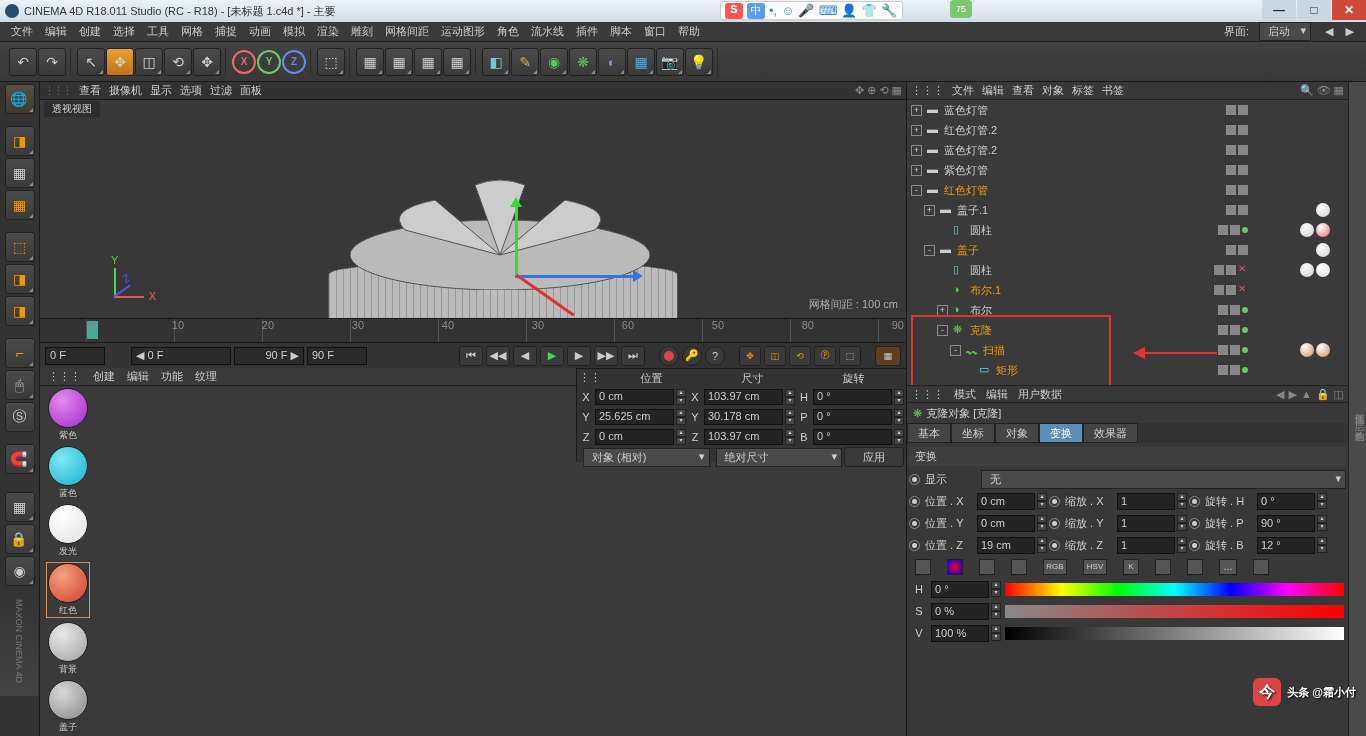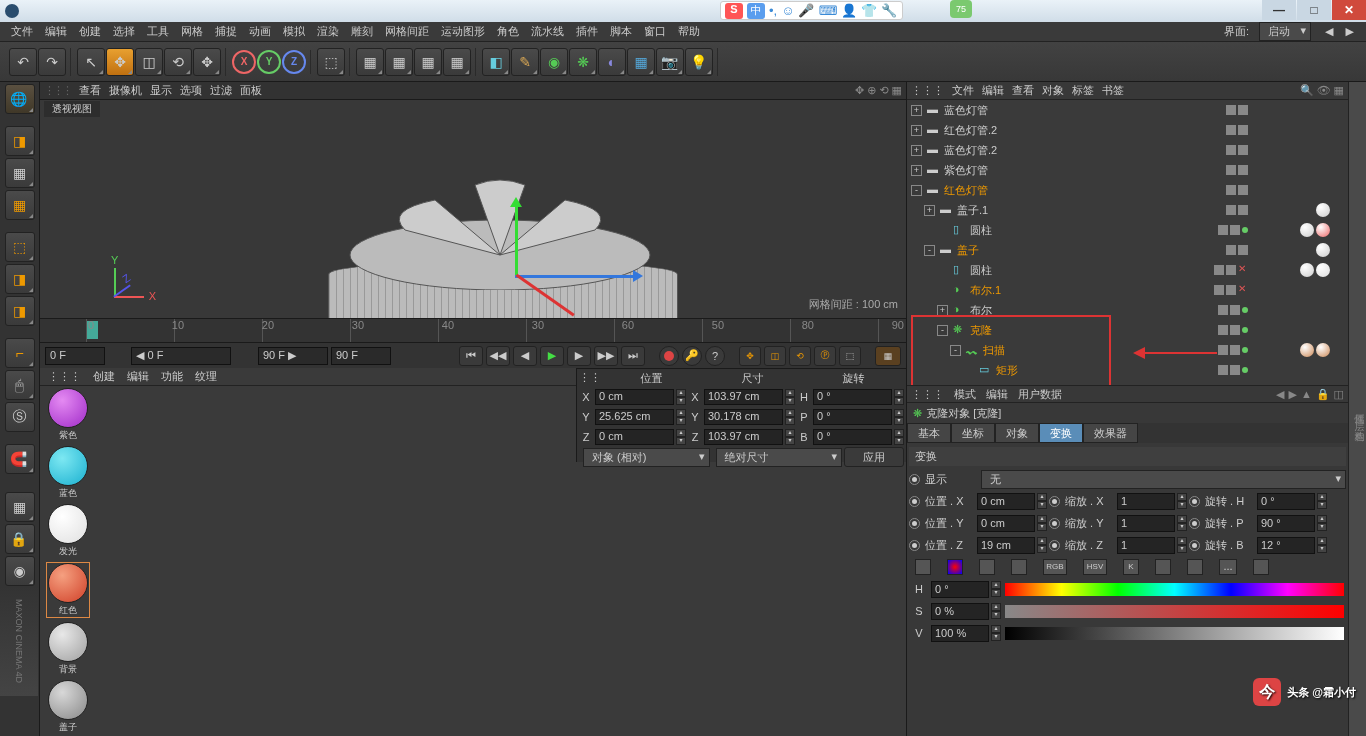--- a/index.html
+++ b/index.html
@@ -145,20 +145,21 @@
 
 .brand-strip { position:absolute; left:0; bottom:40px; width:38px; height:110px; writing-mode:vertical-rl; text-align:center; background:linear-gradient(#333,#444); font-size:9px; color:#777; display:flex; align-items:center; justify-content:center;}
 
 .left-bottom-icons { display:flex; flex-direction:column; gap:2px; align-items:center; padding-top:6px;}
 </style>
 </head>
 <body>
 
 <div class="titlebar">
   <div class="titlebar-icon"></div>
+  <span>CINEMA 4D R18.011 Studio (RC - R18) - [未标题 1.c4d *] - 主要</span>
   <div class="ime-bar">
     <span class="ime-s">S</span>
     <span class="ime-zh">中</span>
     <span class="ime-ico">•,</span>
     <span class="ime-ico">☺</span>
     <span class="ime-ico">🎤</span>
     <span class="ime-ico">⌨</span>
     <span class="ime-ico">👤</span>
     <span class="ime-ico">👕</span>
     <span class="ime-ico">🔧</span>
@@ -318,21 +319,21 @@
         <span>60</span>
         <span>50</span>
         <span>80</span>
         <span>90</span>
       </div>
     </div>
     <div class="tl-ctrls">
       <div class="tl-field">0 F</div>
       <div style="width:20px;"></div>
       <div class="tl-field" style="width:100px;">◀ <span>0 F</span></div>
-      <div class="tl-field" style="width:70px;margin-left:24px;"><span>90 F</span> ▶</div>
+      <div class="tl-field" style="width:70px;text-align:right;"><span>90 F</span> ▶</div>
       <div class="tl-field">90 F</div>
       <div style="flex:1;"></div>
       <div class="play-btn">⏮</div>
       <div class="play-btn">◀◀</div>
       <div class="play-btn">◀</div>
       <div class="play-btn green">▶</div>
       <div class="play-btn">▶</div>
       <div class="play-btn">▶▶</div>
       <div class="play-btn">⏭</div>
       <div style="width:8px;"></div>

